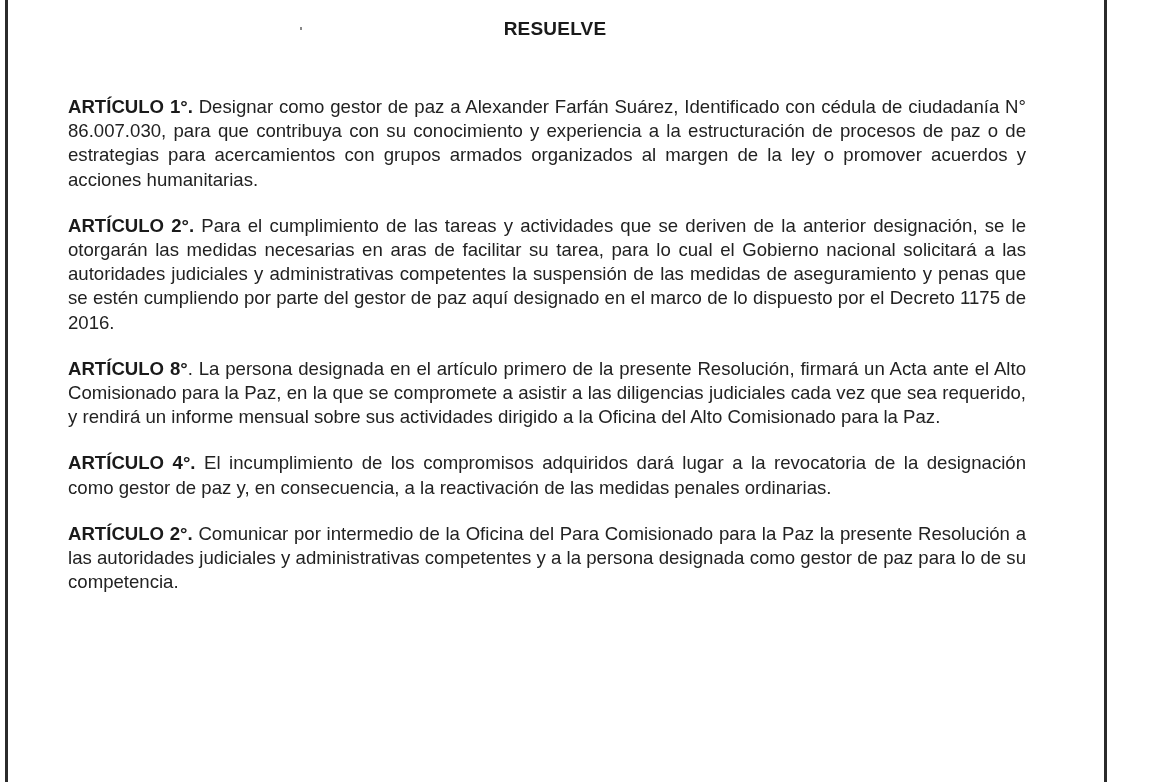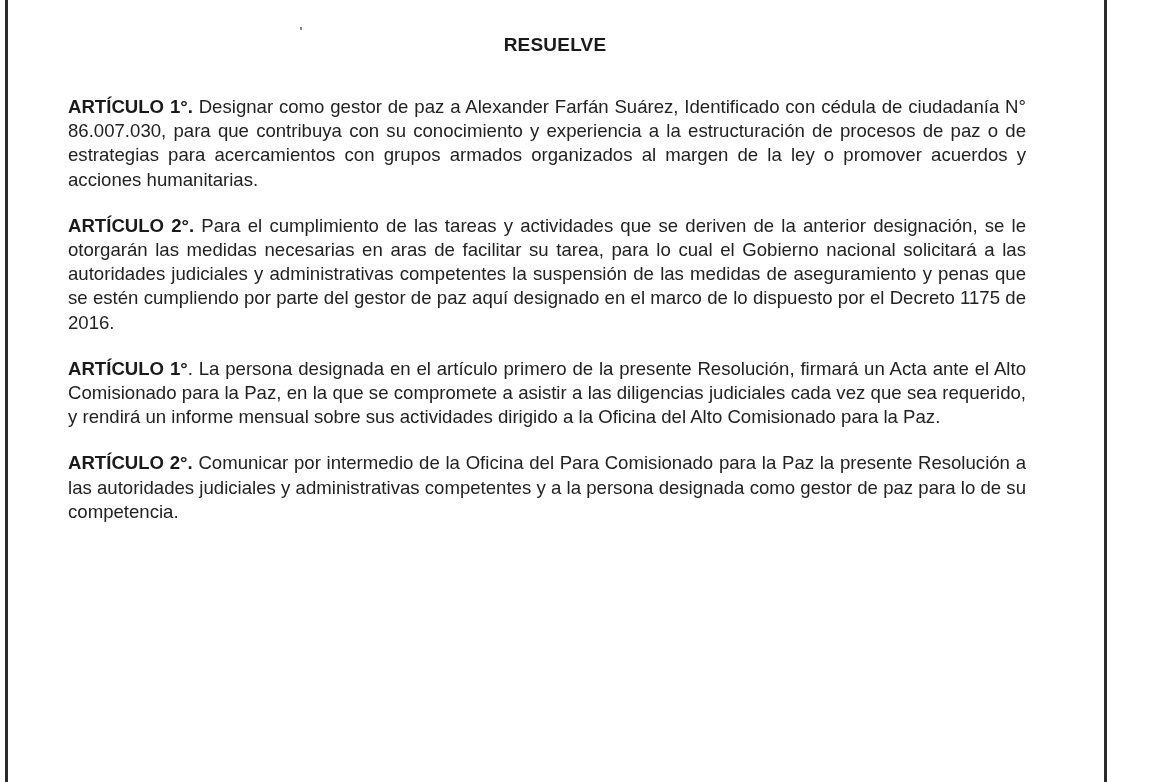--- a/index.html
+++ b/index.html
@@ -31,21 +31,21 @@
       top: 27px;
       width: 2px;
       height: 3px;
       background: #555;
       opacity: 0.7;
     }
     .heading {
       position: absolute;
       left: 0;
       width: 1110px;
-      top: 34px;
+      top: 18px;
       text-align: center;
       font-weight: bold;
       font-size: 19px;
       letter-spacing: 0.2px;
       color: #1a1a1a;
     }
     .articles {
       position: absolute;
       left: 68px;
       top: 95px;
@@ -68,15 +68,16 @@
 <body>
 
 <div class="page-frame"></div>
 <div class="speck"></div>
 
 <div class="heading">RESUELVE</div>
 
 <div class="articles">
   <p class="article"><span class="label">ARTÍCULO 1°.</span><span> Designar como gestor de paz a Alexander Farfán Suárez, Identificado con cédula de ciudadanía N° 86.007.030, para que contribuya con su conocimiento y experiencia a la estructuración de procesos de paz o de estrategias para acercamientos con grupos armados organizados al margen de la ley o promover acuerdos y acciones humanitarias.</span></p>
   <p class="article"><span class="label">ARTÍCULO 2°.</span><span> Para el cumplimiento de las tareas y actividades que se deriven de la anterior designación, se le otorgarán las medidas necesarias en aras de facilitar su tarea, para lo cual el Gobierno nacional solicitará a las autoridades judiciales y administrativas competentes la suspensión de las medidas de aseguramiento y penas que se estén cumpliendo por parte del gestor de paz aquí designado en el marco de lo dispuesto por el Decreto 1175 de 2016.</span></p>
-  <p class="article"><span class="label">ARTÍCULO 1°</span><span>. La persona designada en el artículo primero de la presente Resolución, firmará un Acta ante el Alto Comisionado para la Paz, en la que se compromete a asistir a las diligencias judiciales cada vez que sea requerido, y rendirá un informe mensual sobre sus actividades dirigido a la Oficina del Alto Comisionado para la Paz.</span></p>
+  <p class="article"><span class="label">ARTÍCULO 8°</span><span>. La persona designada en el artículo primero de la presente Resolución, firmará un Acta ante el Alto Comisionado para la Paz, en la que se compromete a asistir a las diligencias judiciales cada vez que sea requerido, y rendirá un informe mensual sobre sus actividades dirigido a la Oficina del Alto Comisionado para la Paz.</span></p>
+  <p class="article"><span class="label">ARTÍCULO 4°.</span><span> El incumplimiento de los compromisos adquiridos dará lugar a la revocatoria de la designación como gestor de paz y, en consecuencia, a la reactivación de las medidas penales ordinarias.</span></p>
   <p class="article"><span class="label">ARTÍCULO 2°.</span><span> Comunicar por intermedio de la Oficina del Para Comisionado para la Paz la presente Resolución a las autoridades judiciales y administrativas competentes y a la persona designada como gestor de paz para lo de su competencia.</span></p>
 </div>
 
 </body></html>

